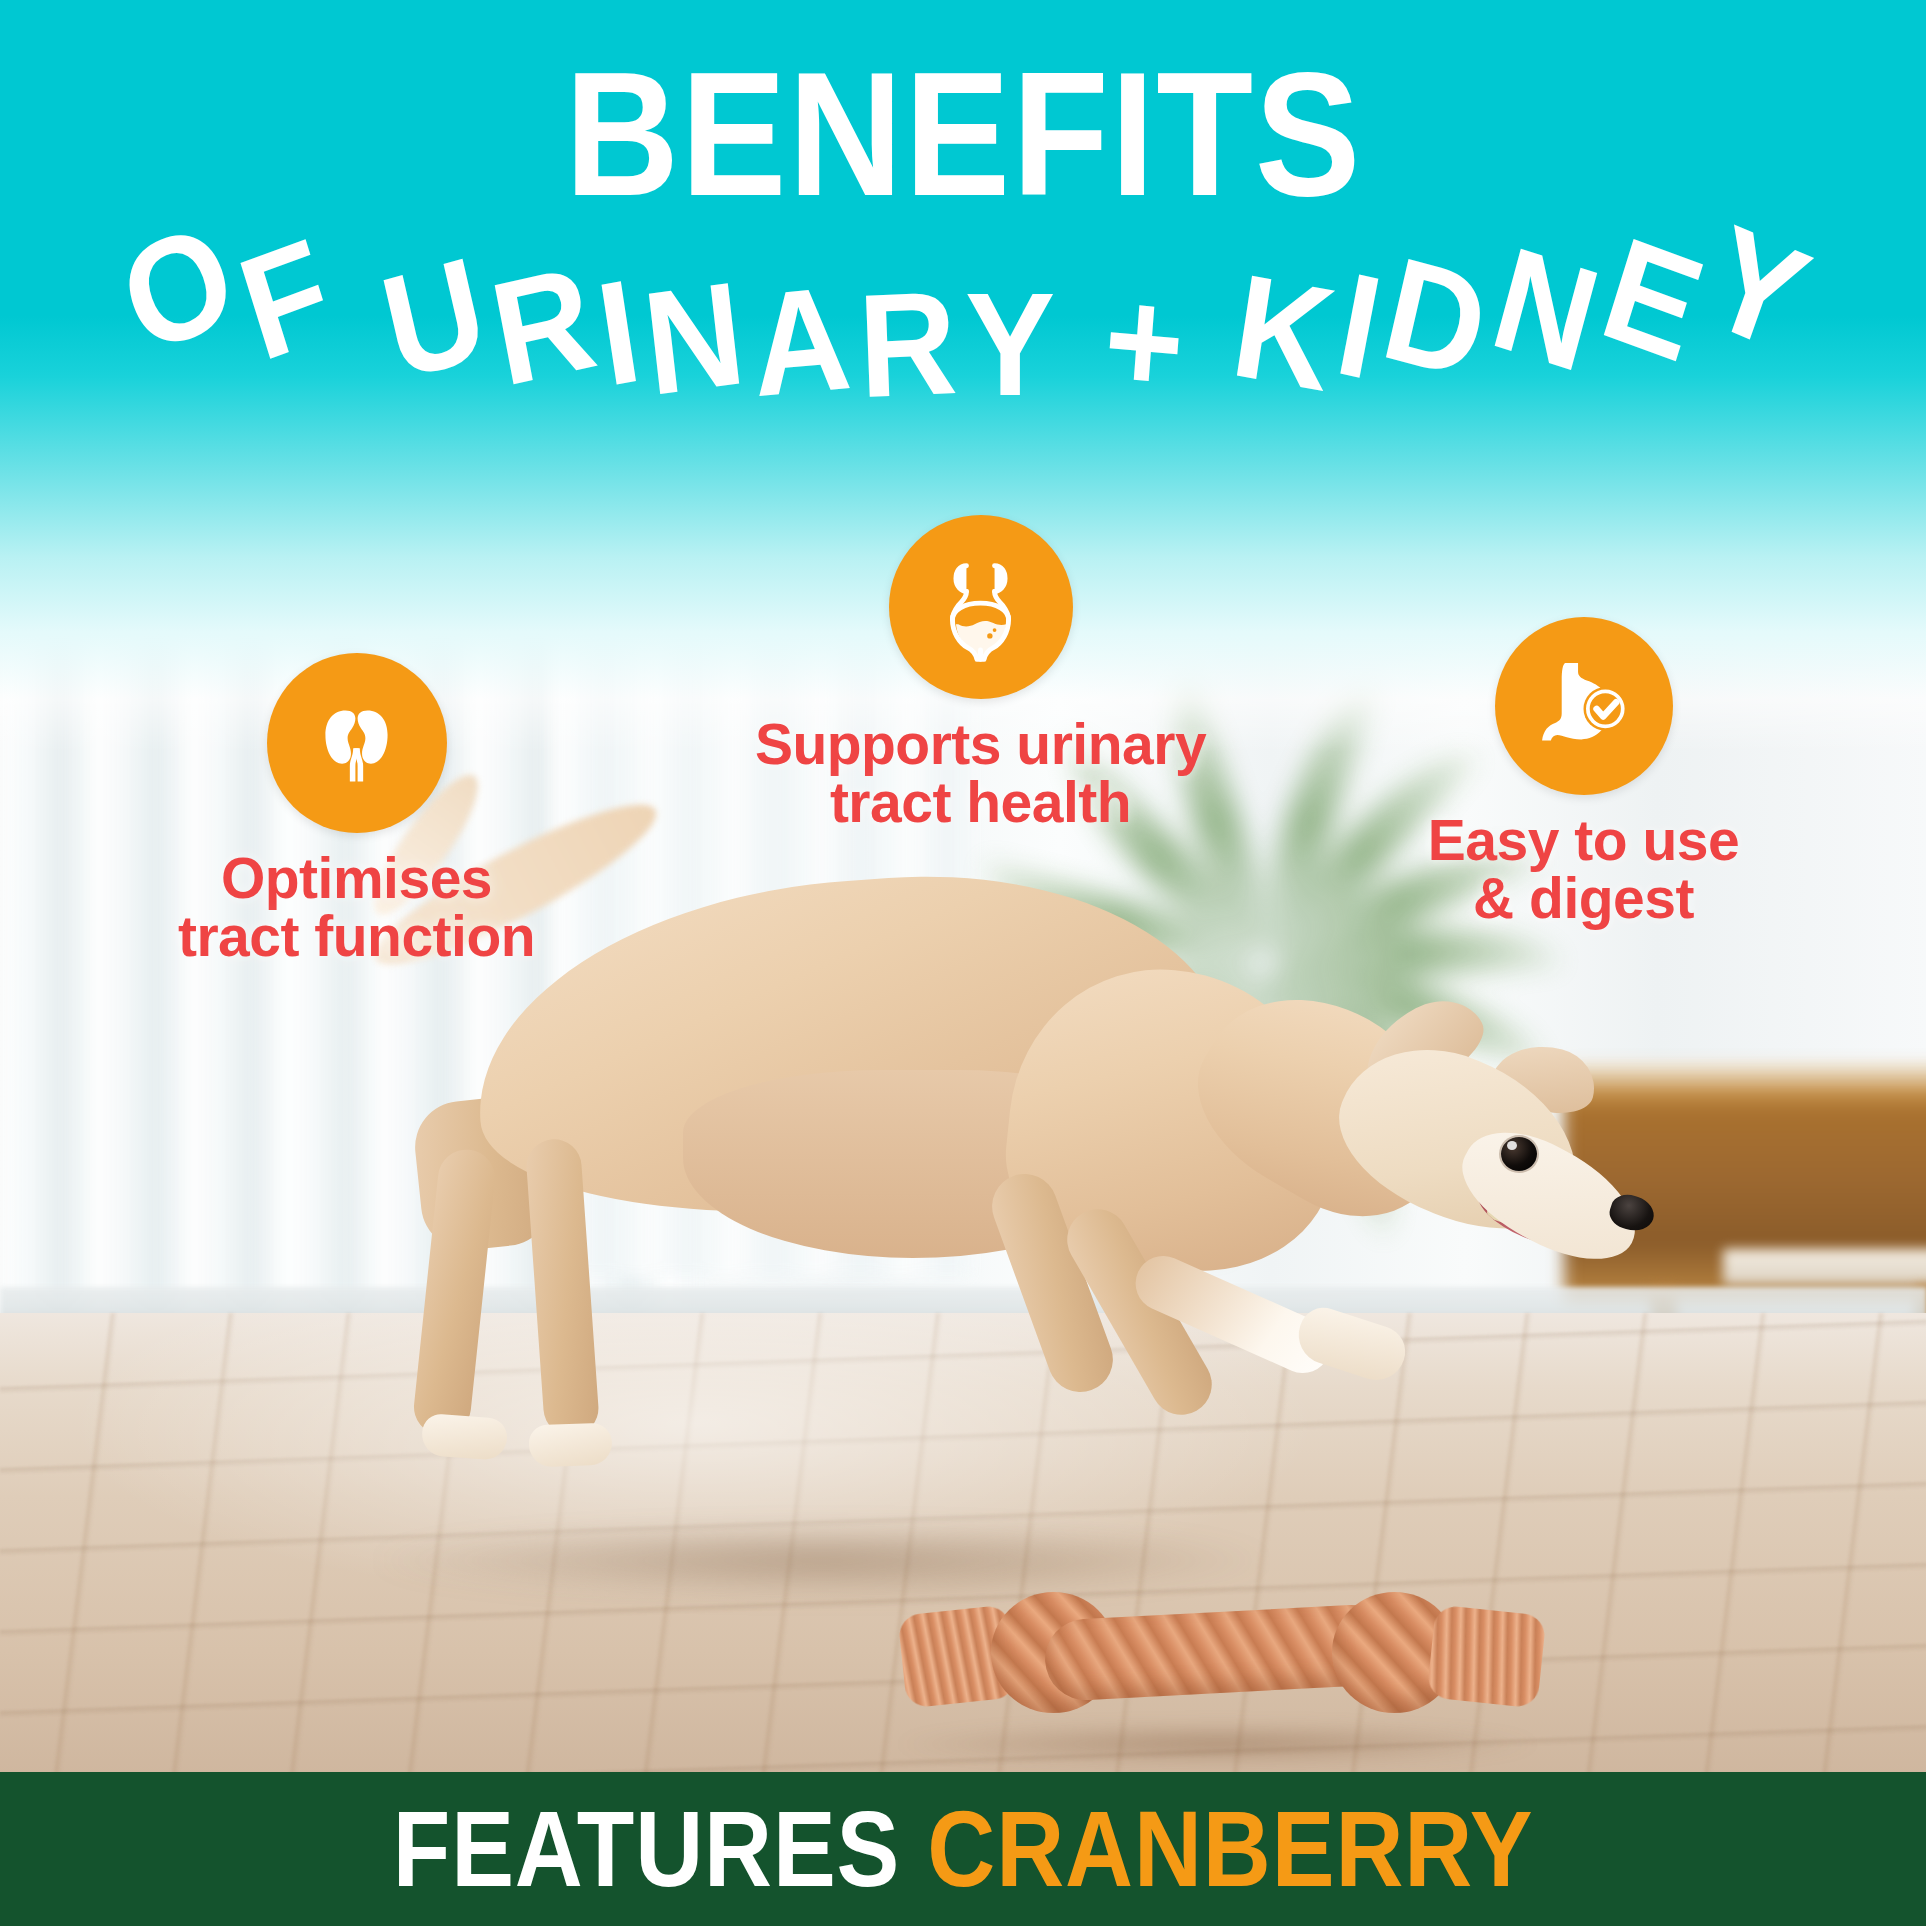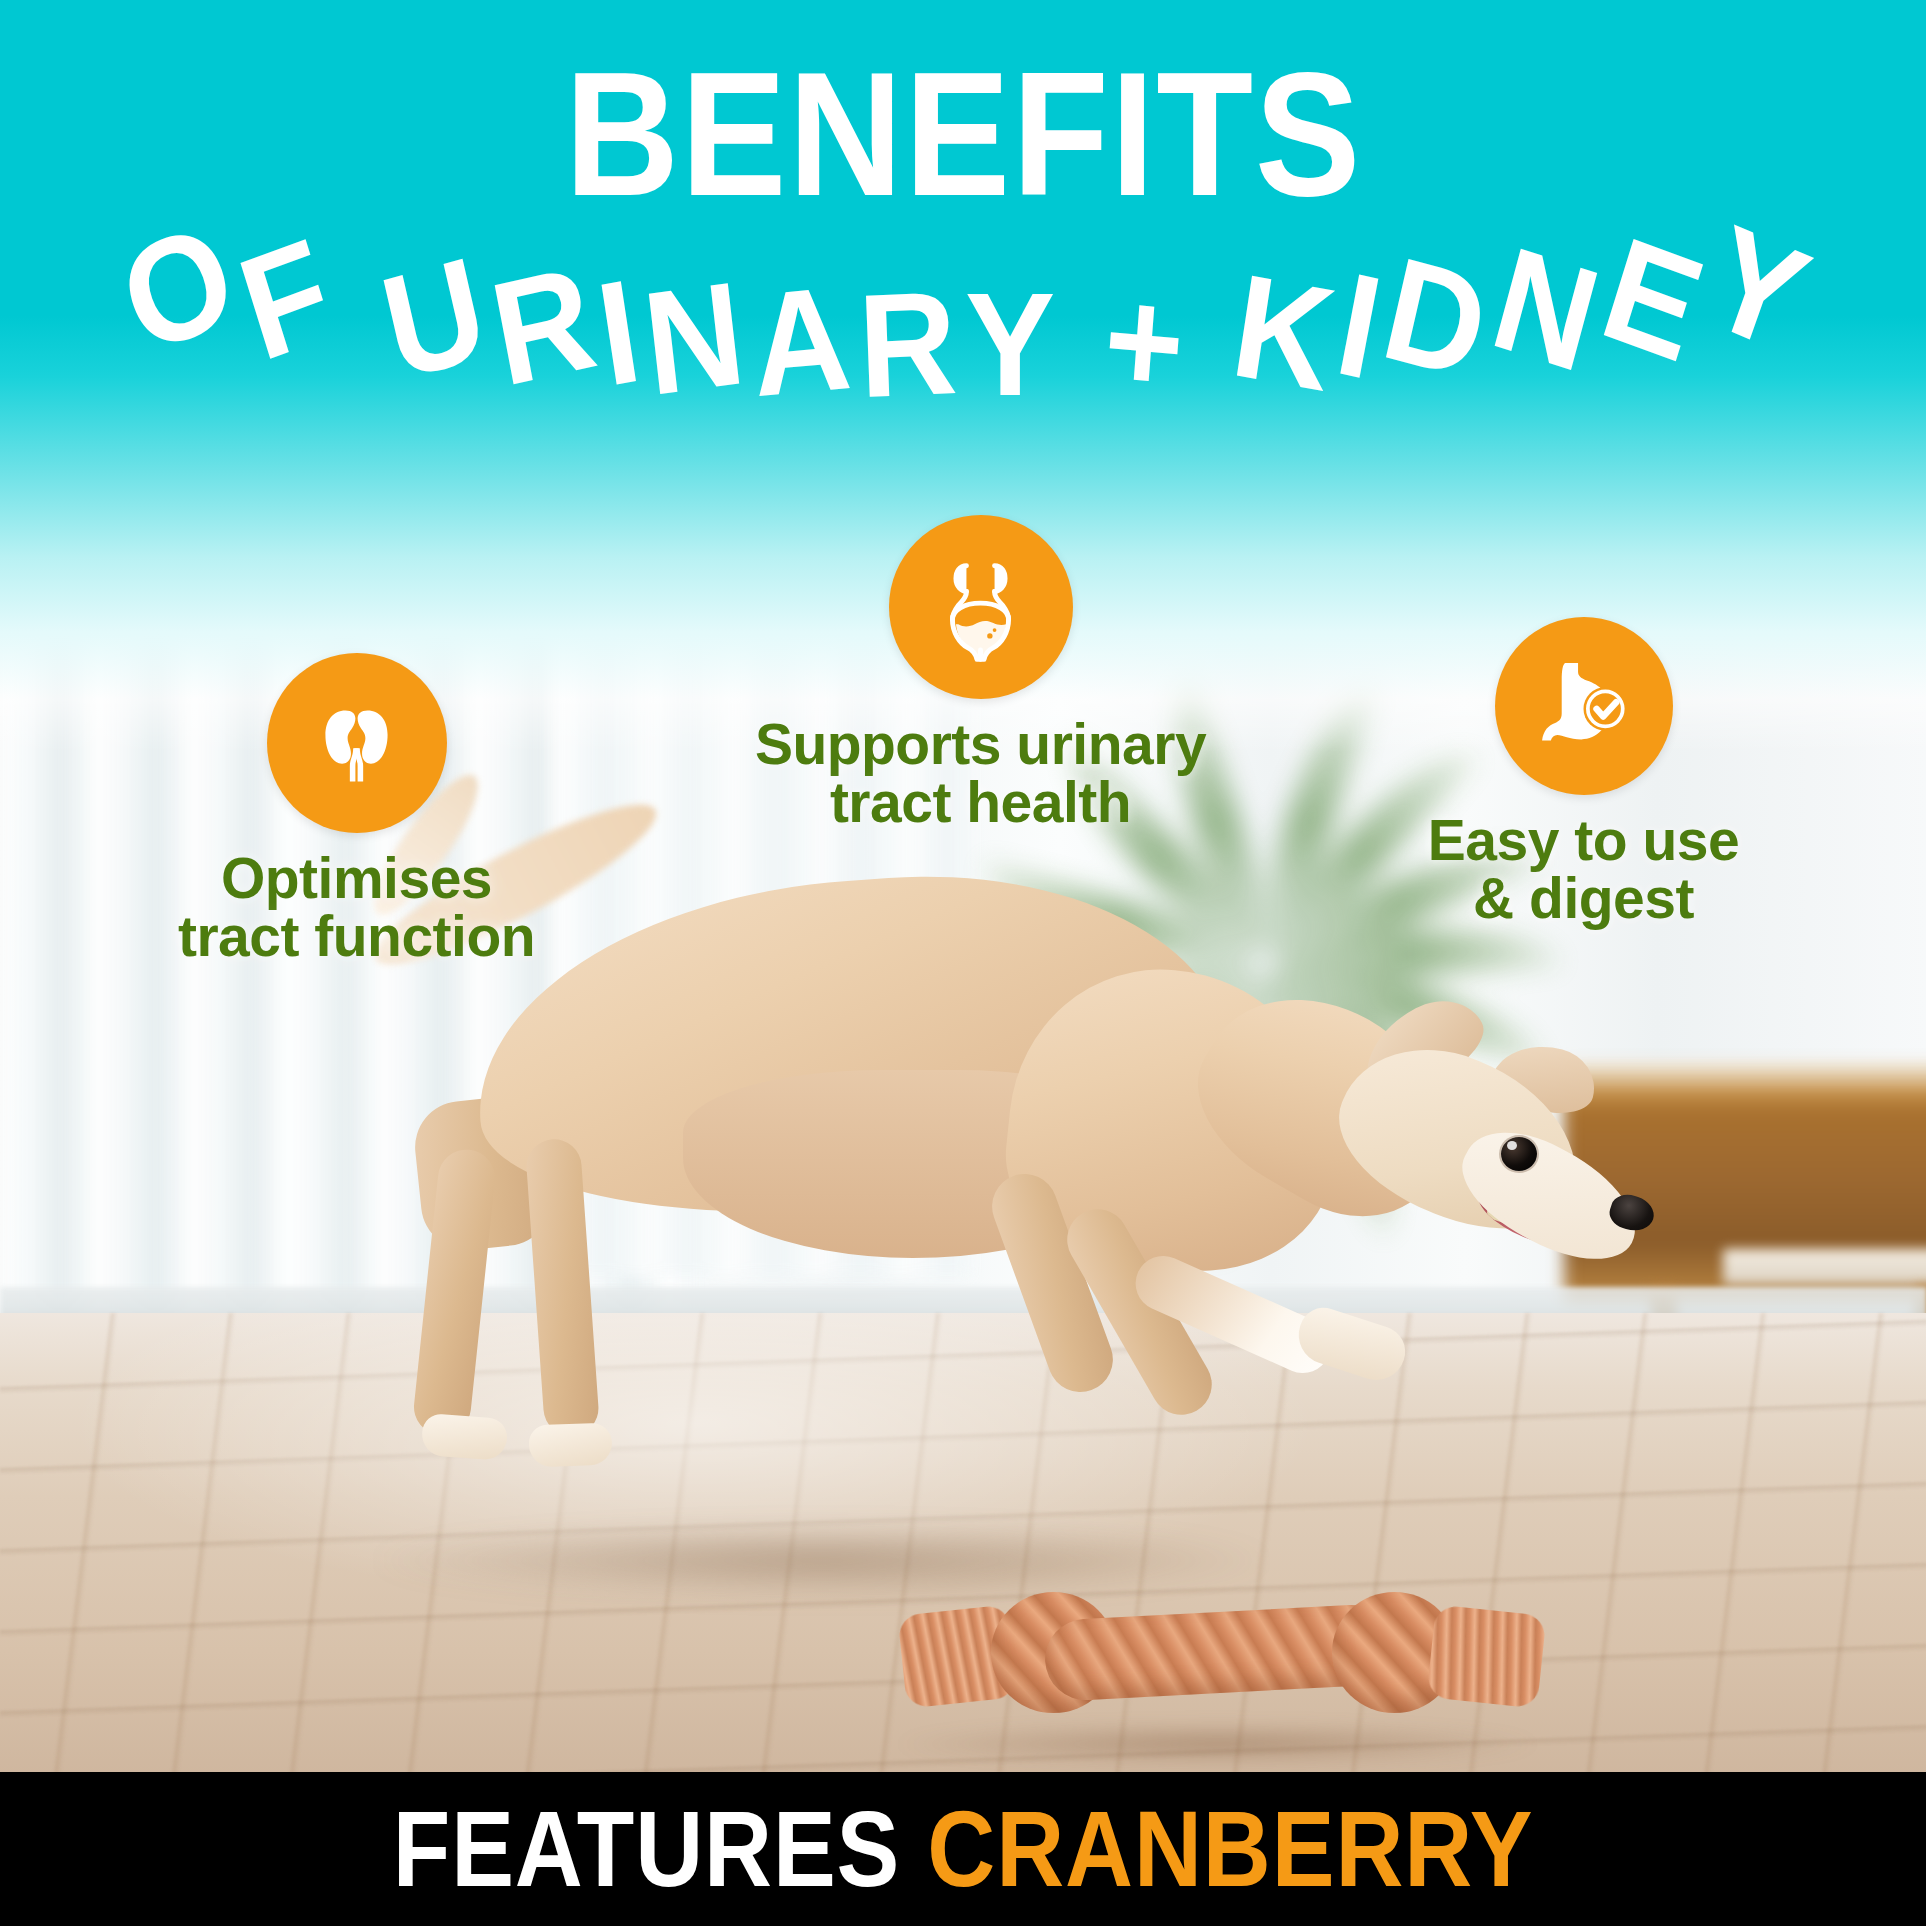--- a/index.html
+++ b/index.html
@@ -266,42 +266,42 @@
 
   
   .benefit{position:absolute;text-align:center;}
   .circle{
     border-radius:50%;background:#F59A15;
     display:flex;align-items:center;justify-content:center;
     margin:0 auto;
     box-shadow:0 3px 10px rgba(0,0,0,.10);
   }
   .blabel{
-    margin-top:16px;color:#4d7c0f;
+    margin-top:16px;color:#ef4444;
     font-family:"Liberation Sans", sans-serif;
     font-weight:bold;font-size:57px;line-height:1.02;
     letter-spacing:-0.5px;
     white-space:pre-line;
     text-shadow:0 0 12px rgba(255,255,255,.55), 0 0 26px rgba(255,255,255,.45);
   }
 
   
   #b1{left:30px;top:653px;width:653px;}
   #b1 .circle{width:180px;height:180px;}
   
   #b2{left:634px;top:515px;width:693px;}
   #b2 .circle{width:184px;height:184px;}
   
   #b3{left:1257px;top:617px;width:653px;}
   #b3 .circle{width:178px;height:178px;}
 
   
   .banner{
     position:absolute;left:0;top:1772px;width:1927px;height:154px;
-    background:#000000;
+    background:#14532d;
     display:flex;align-items:center;justify-content:center;
   }
   .banner-text{
     font-family:"Liberation Sans", sans-serif;
     font-weight:bold;font-size:107px;line-height:1;
     letter-spacing:1px;white-space:nowrap;
     transform:scaleX(.88);
   }
   .bw{color:#ffffff;}
   .bo{color:#F59A15;}

